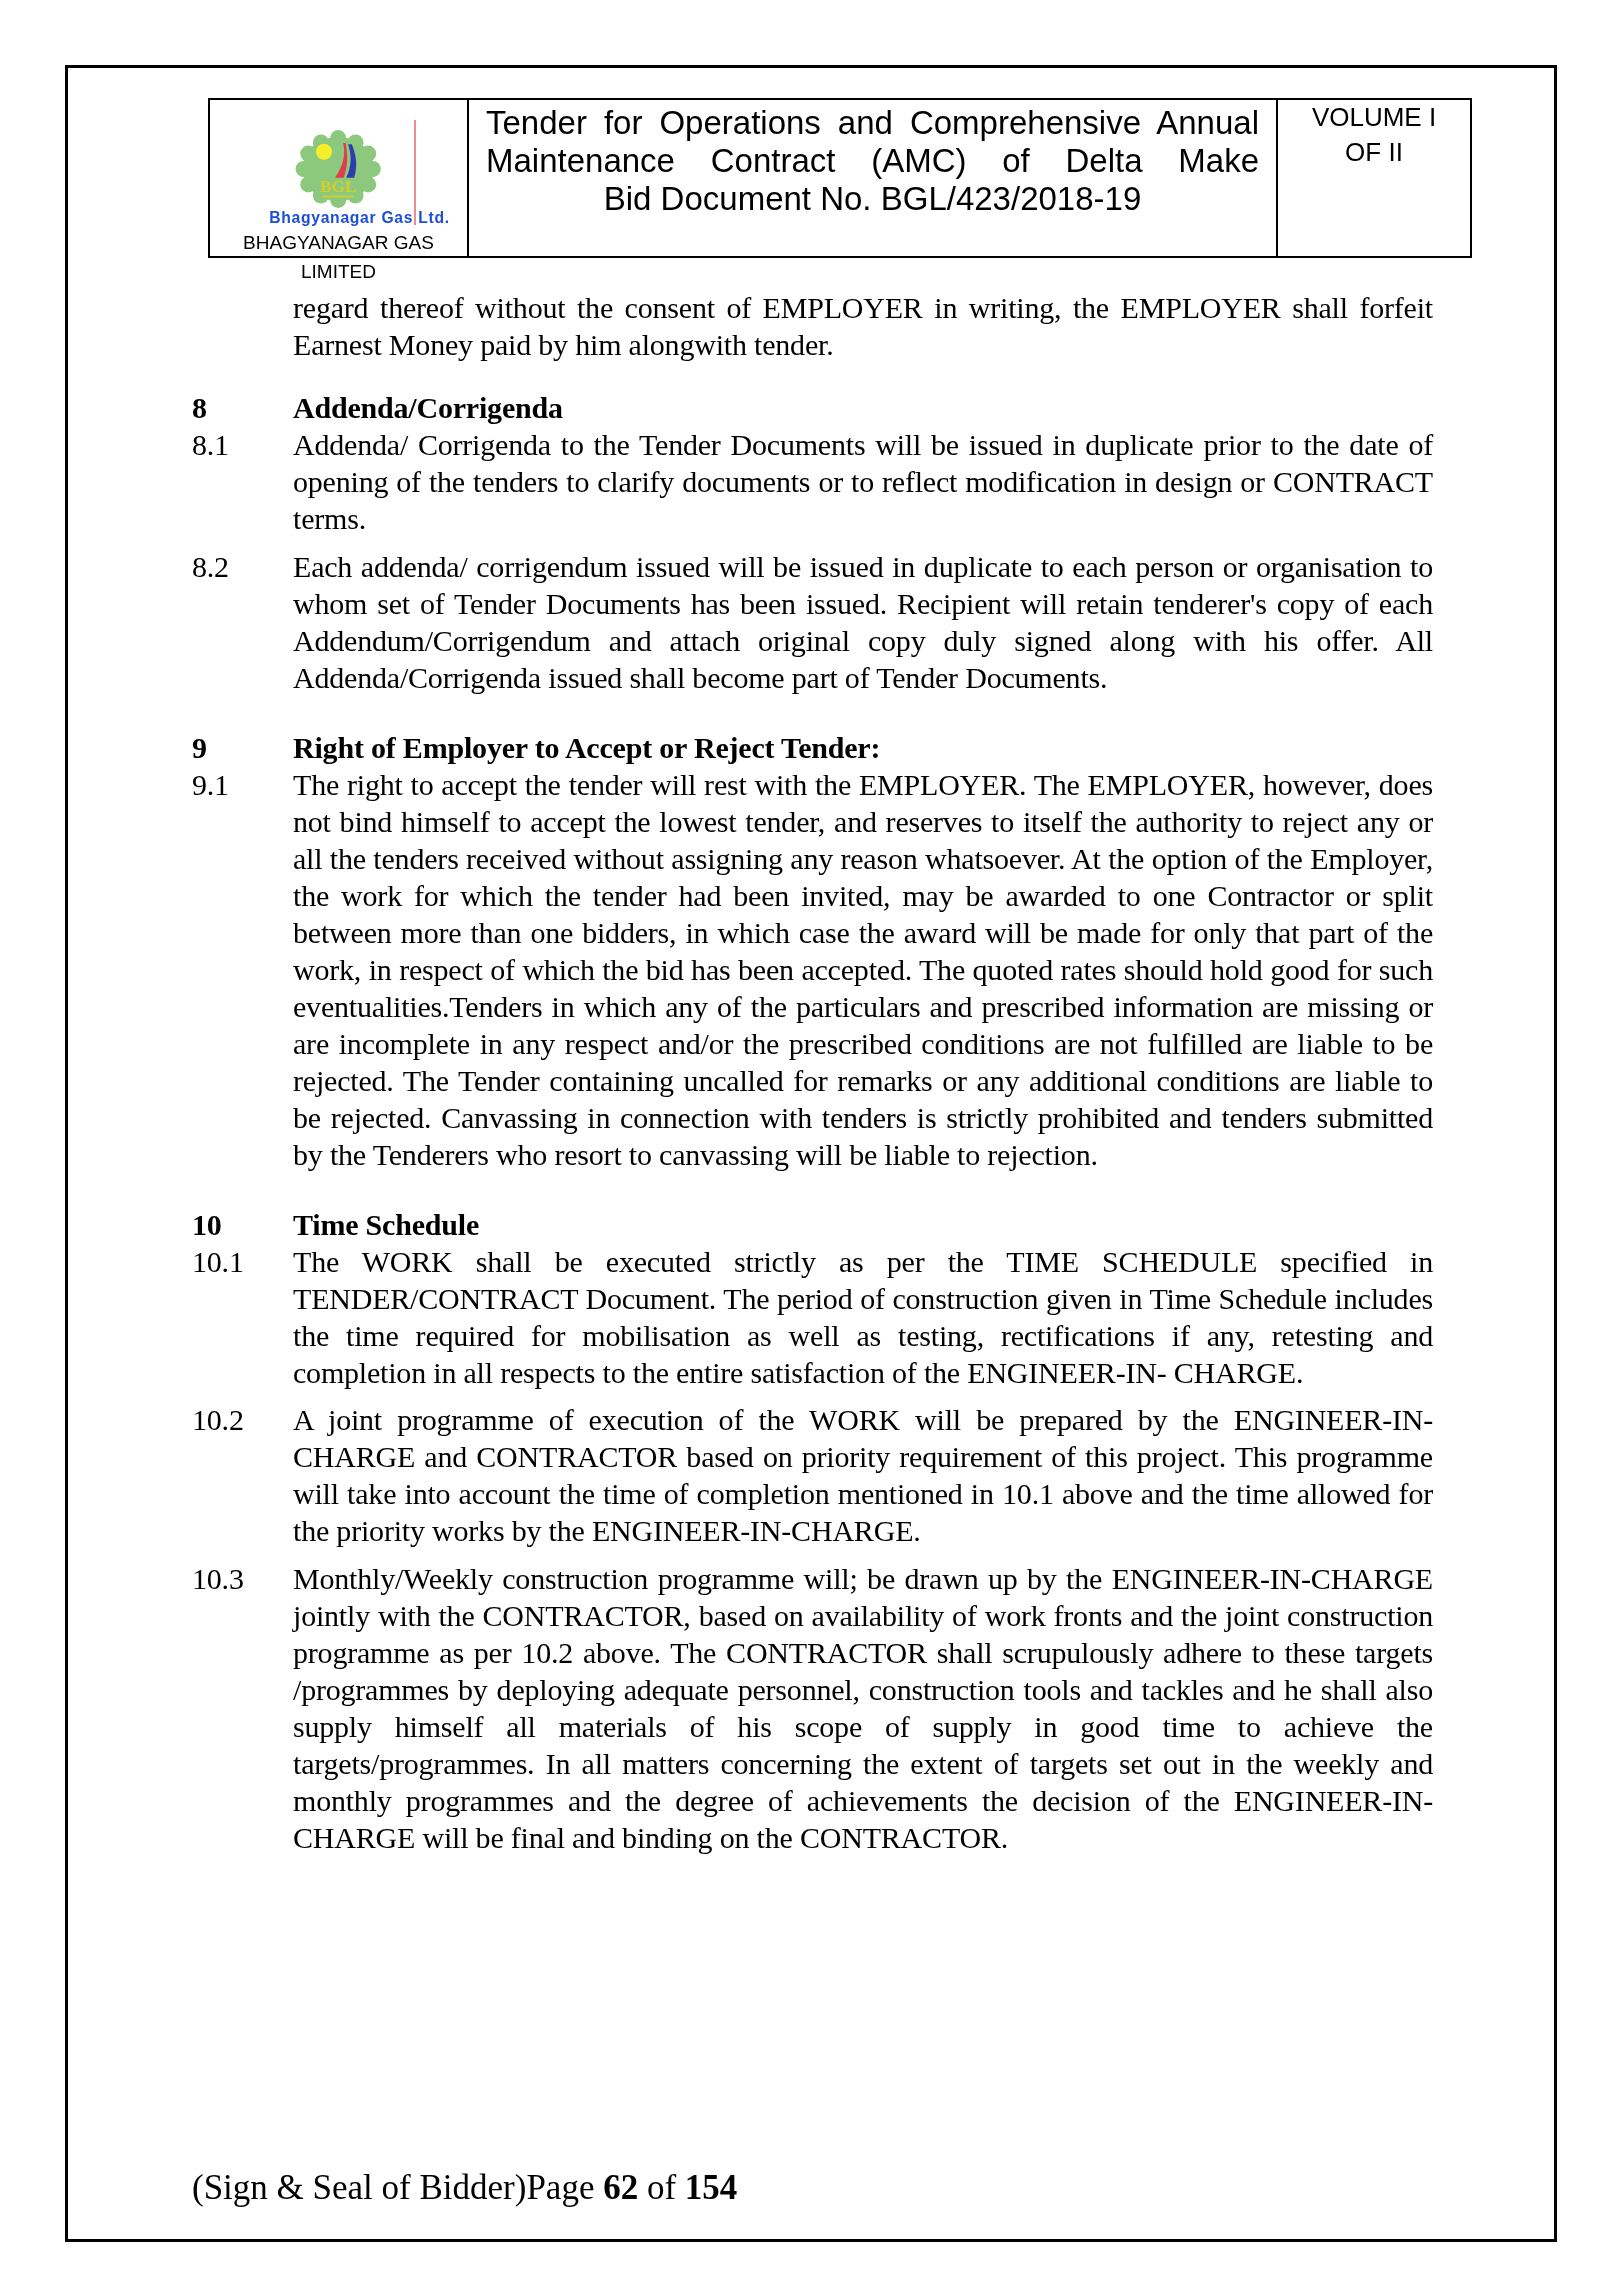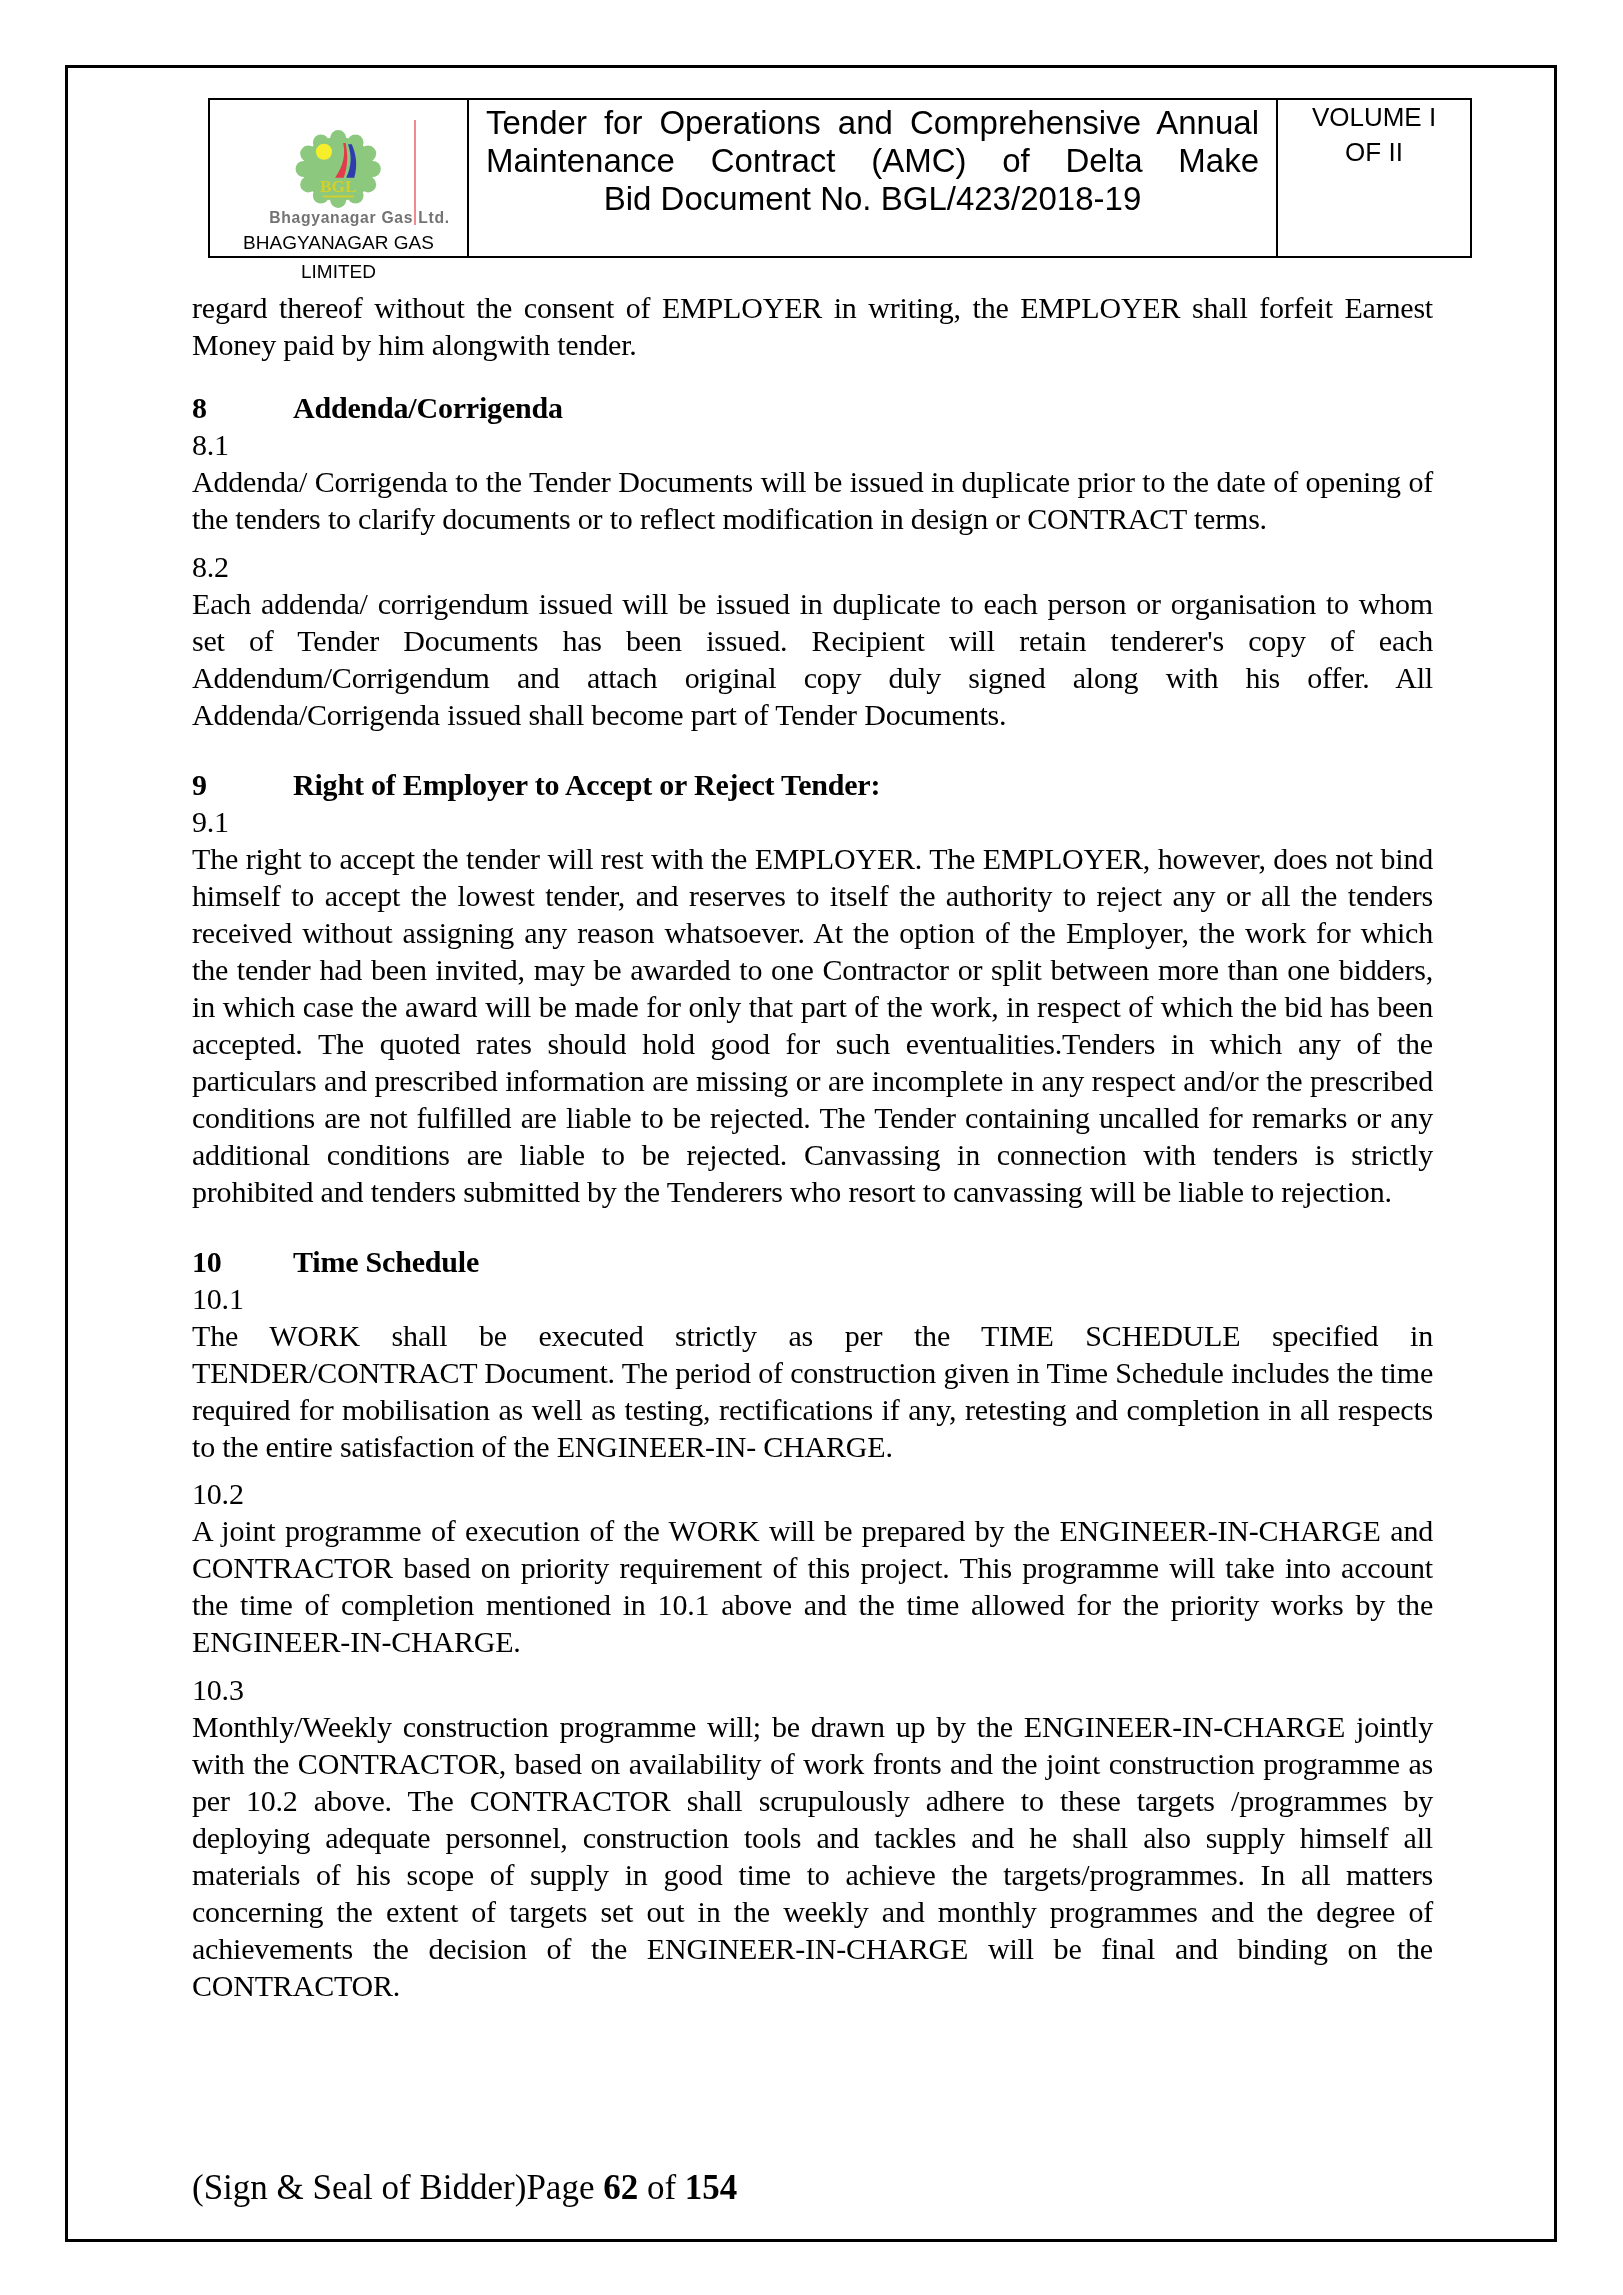--- a/index.html
+++ b/index.html
@@ -39,21 +39,21 @@
   .red-scan-line {
     position: absolute;
     left: 204px; top: 0;
     width: 2px; height: 105px;
     background: #F08A8E;
   }
   .logo-caption {
     font-family: "Liberation Sans", sans-serif;
     font-weight: bold;
     font-size: 15.7px;
-    color: #737373;
+    color: #1d4ed8;
     margin-top: -3.9px;
     letter-spacing: 0.7px;
     padding-left: 42px;
   }
   .company-name {
     font-family: "Liberation Sans", sans-serif;
     font-size: 19px;
     line-height: 29px;
     color: #000000;
     margin-top: 1.3px;
@@ -84,21 +84,21 @@
   }
   
   .body-area {
     position: absolute;
     left: 124px; top: 221px;
     width: 1241px;
     font-size: 30px;
     line-height: 37px;
     letter-spacing: -0.2px;
   }
-  .para { display: flex; margin: 0 0 10.5px 0; flex-direction: column; }
+  .para { display: flex; margin: 0 0 10.5px 0; }
   .para .num { width: 101px; flex: none; }
   .para .txt { flex: 1; text-align: justify; }
   .intro .txt { text-align: justify; }
   .sec-heading { display: flex; font-weight: bold; margin: 0 0 0 0; }
   .sec-heading .num { width: 101px; flex: none; }
   .mt-first { margin-top: 26px; }
   .mt-sec { margin-top: 33px; }
   
   .footer {
     position: absolute;

